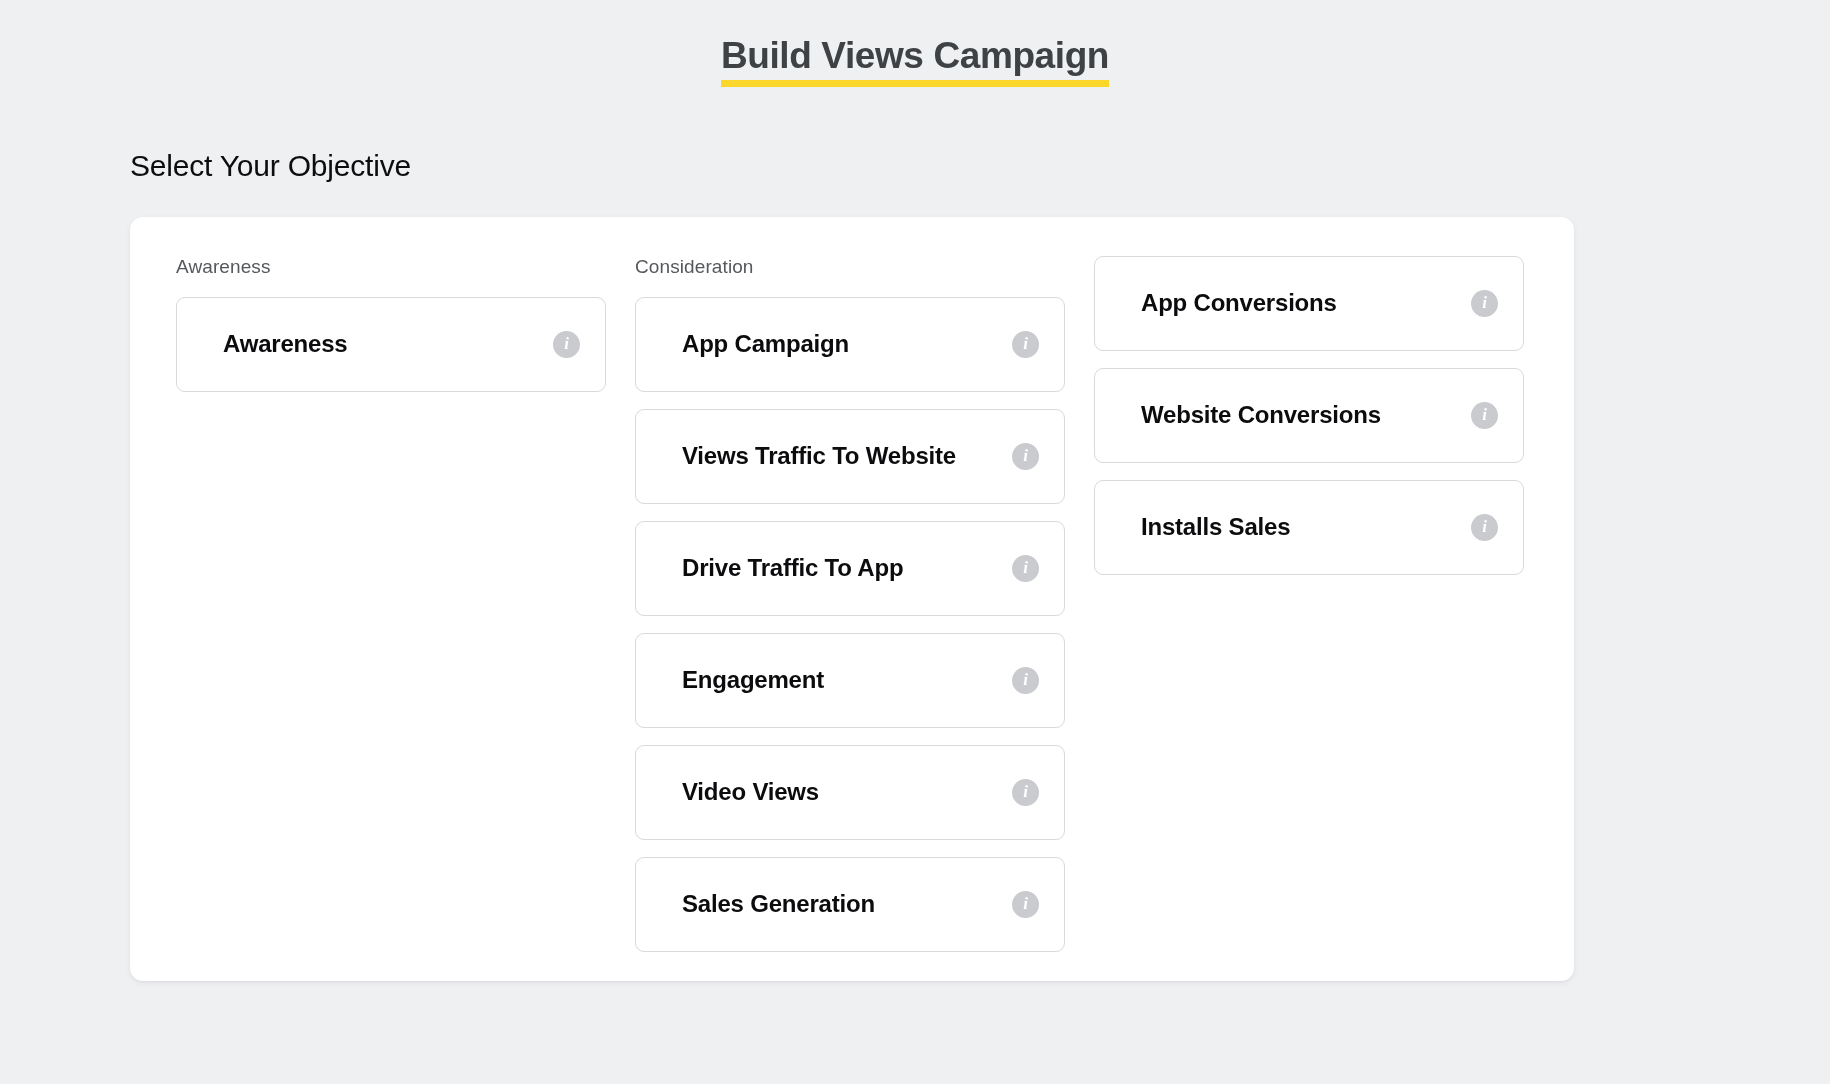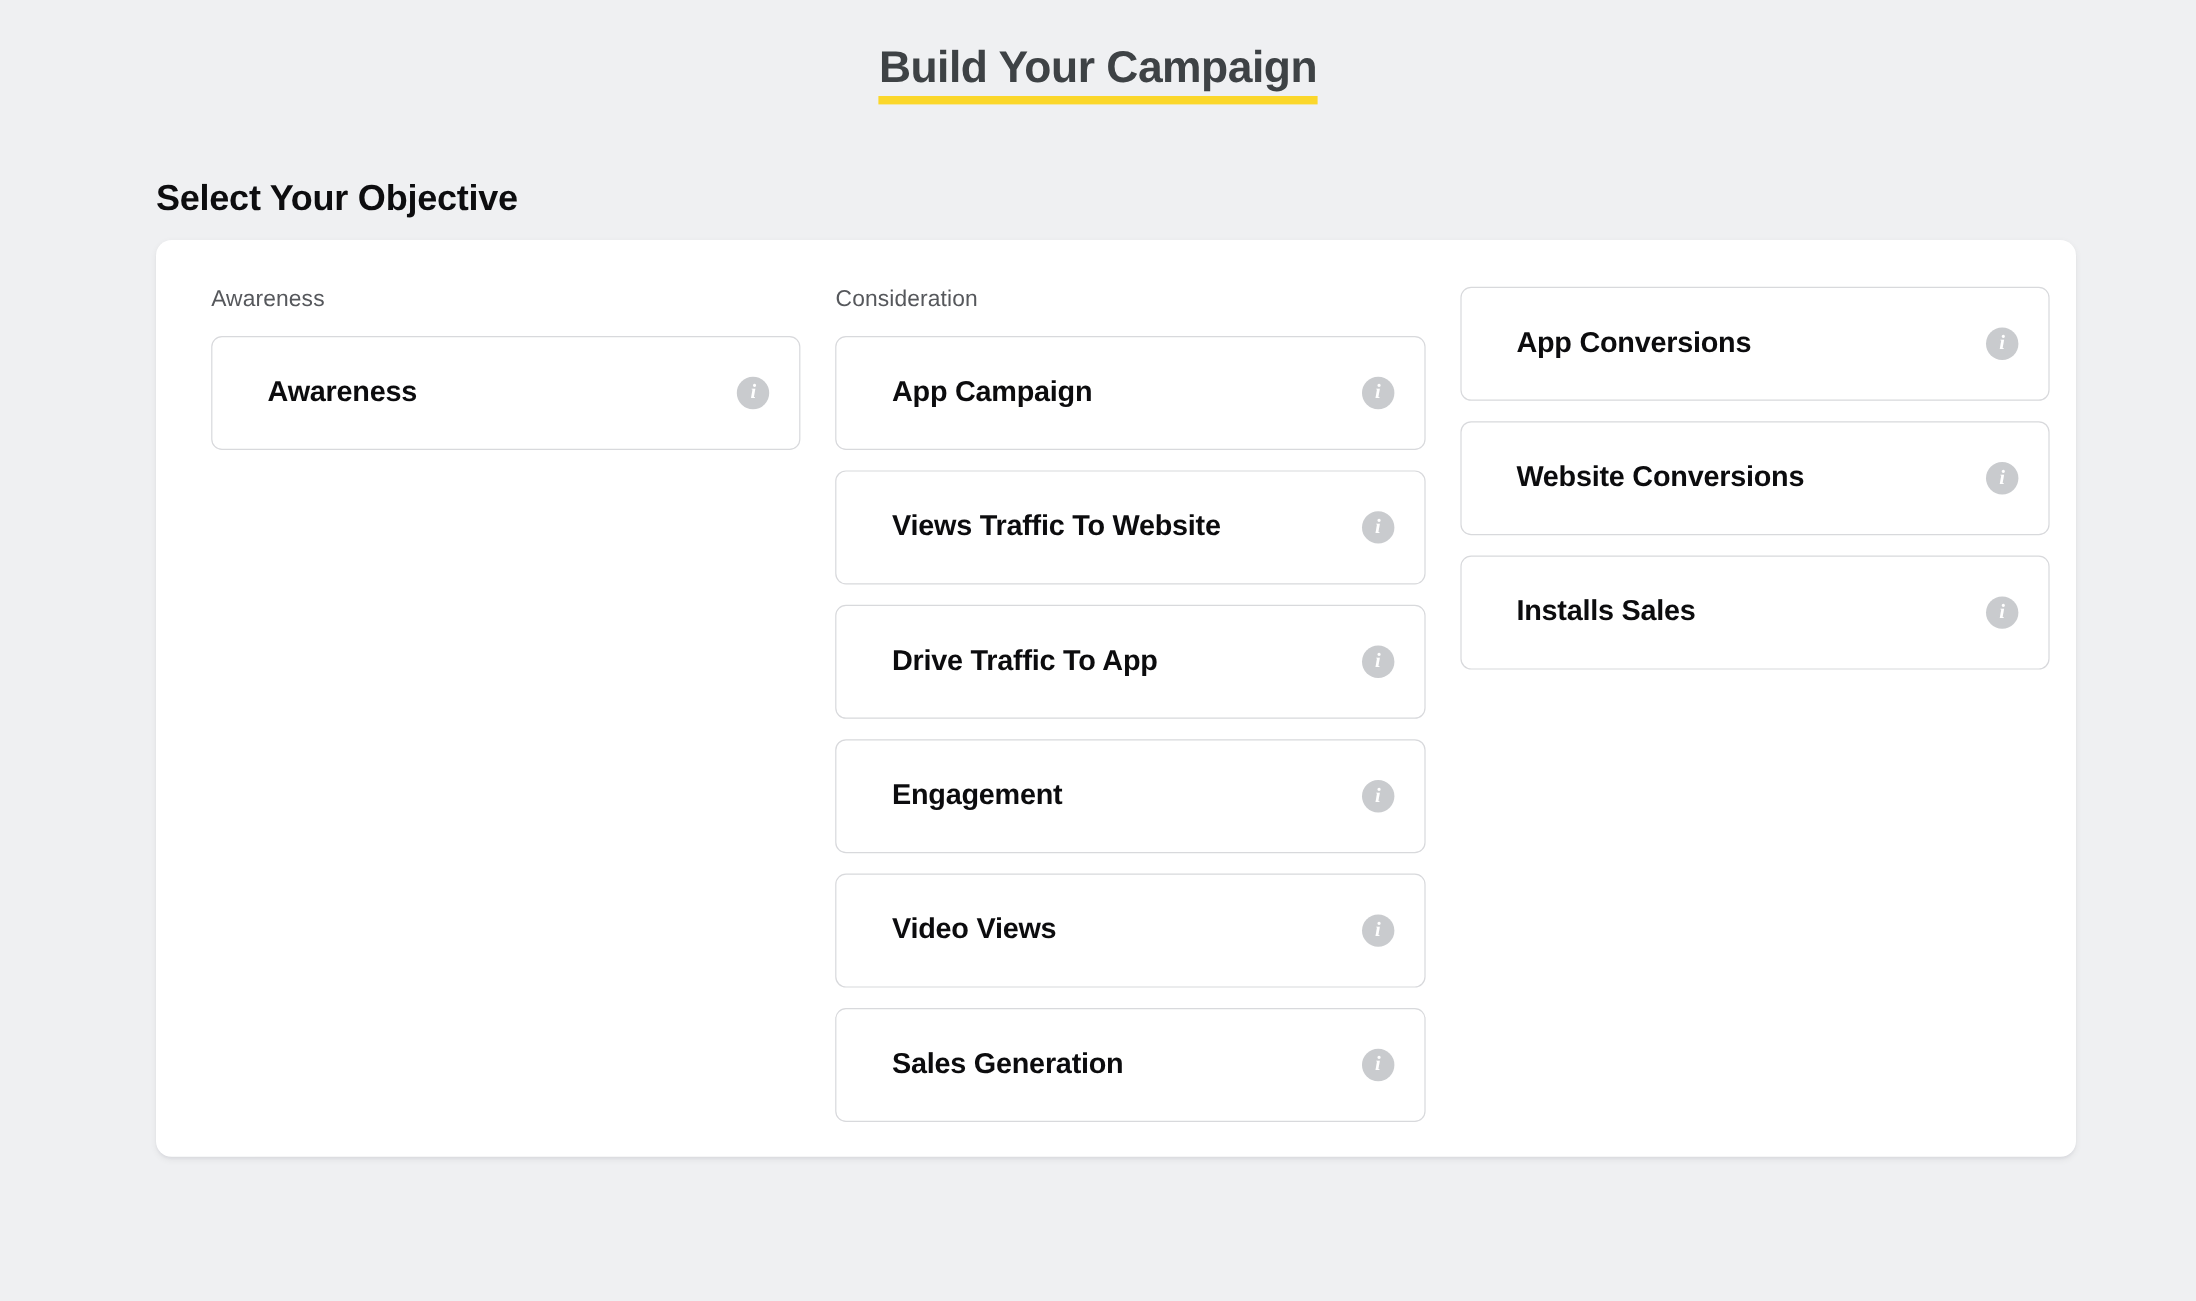--- a/index.html
+++ b/index.html
@@ -40,35 +40,35 @@
     right: 0;
     bottom: 0;
     height: 7px;
     background: #fbd72b;
   }
 
   
   .section-heading {
     margin: 62px 0 0 130px;
     font-size: 30px;
-    font-weight: bold;
+    font-weight: normal;
     color: #0d0d0f;
     letter-spacing: -0.2px;
   }
 
   
   .objective-card {
     position: relative;
-    margin: 17px 0 0 130px;
-    width: 1600px;
+    margin: 34px 0 0 130px;
+    width: 1444px;
     height: 764px;
     background: #ffffff;
     border-radius: 13px;
     box-shadow: 0 2px 6px rgba(16, 24, 40, 0.06), 0 1px 2px rgba(16,24,40,0.04);
-    padding: 39px 22px 0 46px;
+    padding: 39px 50px 0 46px;
     display: flex;
     gap: 29px;
   }
 
   .objective-column {
     flex: 1 1 0;
     min-width: 0;
   }
 
   .column-label {
@@ -120,21 +120,21 @@
     font-size: 17px;
     line-height: 1;
     padding-bottom: 1px;
   }
 </style>
 </head>
 <body>
 
 <div class="page-header">
   <div class="page-title-wrap">
-    <h1 class="page-title">Build Your Campaign</h1>
+    <h1 class="page-title">Build Views Campaign</h1>
     <div class="title-underline"></div>
   </div>
 </div>
 
 <h2 class="section-heading">Select Your Objective</h2>
 
 <div class="objective-card" id="objective-card">
     <div class="objective-column">
       <div class="column-label">Awareness</div>
       <div class="objective-tile">

